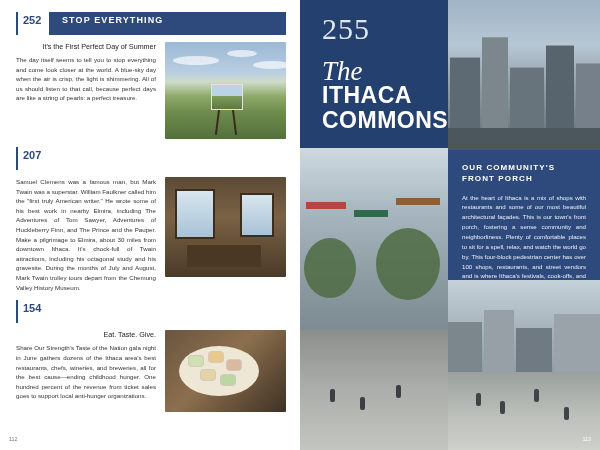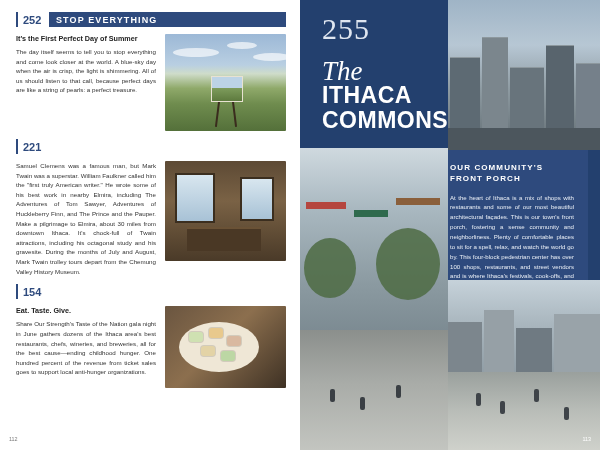--- a/index.html
+++ b/index.html
@@ -31,21 +31,21 @@
   }
 
   .entry {
     position: relative;
     margin-bottom: 8px;
   }
 
   .entry-header {
     display: flex;
     align-items: stretch;
-    height: 15px;
+    height: 23px;
     margin-bottom: 7px;
   }
   .entry-num {
     width: 33px;
     border-left: 2px solid #2e4a7d;
     color: #2e4a7d;
     font-size: 11px;
     font-weight: bold;
     line-height: 17px;
     padding-left: 5px;
@@ -53,39 +53,40 @@
     letter-spacing: 0px;
   }
   .entry-title {
     flex: 1;
     background: #2e4a7d;
     color: #ffffff;
     font-size: 9px;
     font-weight: bold;
     letter-spacing: 1.1px;
     line-height: 17px;
-    padding-left: 7px;
+    padding-left: 13px;
     box-sizing: border-box;
     text-transform: uppercase;
   }
 
   .entry-body {
     display: flex;
     gap: 9px;
   }
   .entry-text {
     width: 140px;
     flex: none;
   }
   .entry-sub {
     font-size: 7.2px;
-    font-weight: bold;
+    font-weight: normal;
     color: #222222;
     margin: 0 0 4px 0;
     line-height: 1.25;
+    text-align: right;
   }
   .entry-para {
     font-size: 6.2px;
     color: #333333;
     line-height: 1.55;
     margin: 0;
     text-align: justify;
   }
 
   .entry-photo {
@@ -247,21 +248,21 @@
   .photo-street-top .bg4 { left: 98px; width: 28px; height: 84px; background:#58646d; }
   .photo-street-top .bg5 { left: 128px; width: 24px; height: 66px; background:#75808a; }
   .photo-street-top .ground {
     position: absolute; left: 0; bottom: 0; width: 152px; height: 22px;
     background: #4c565d;
   }
 
   
   .callout {
     position: absolute;
-    left: 136px; top: 150px;
+    left: 148px; top: 150px;
     width: 152px;
     height: 130px;
     background: #2e4a7d;
     color: #ffffff;
     box-sizing: border-box;
     padding: 13px 14px 0 14px;
   }
   .callout h3 {
     font-size: 8px;
     font-weight: bold;
@@ -372,21 +373,21 @@
           <div class="cloud c3"></div>
           <div class="easel-leg l1"></div>
           <div class="easel-leg l2"></div>
           <div class="canvas"></div>
         </div>
       </div>
     </div>
 
     <div class="entry">
       <div class="entry-header">
-        <div class="entry-num">221</div>
+        <div class="entry-num">207</div>
       </div>
       <div class="entry-body">
         <div class="entry-text">
           <p class="entry-para">Samuel Clemens was a famous man, but Mark Twain was a superstar. William Faulkner called him the "first truly American writer." He wrote some of his best work in nearby Elmira, including The Adventures of Tom Sawyer, Adventures of Huckleberry Finn, and The Prince and the Pauper. Make a pilgrimage to Elmira, about 30 miles from downtown Ithaca. It's chock-full of Twain attractions, including his octagonal study and his gravesite. During the months of July and August, Mark Twain trolley tours depart from the Chemung Valley History Museum.</p>
         </div>
         <div class="entry-photo photo-study">
           <div class="window"></div>
           <div class="window2"></div>
           <div class="desk"></div>
         </div>

